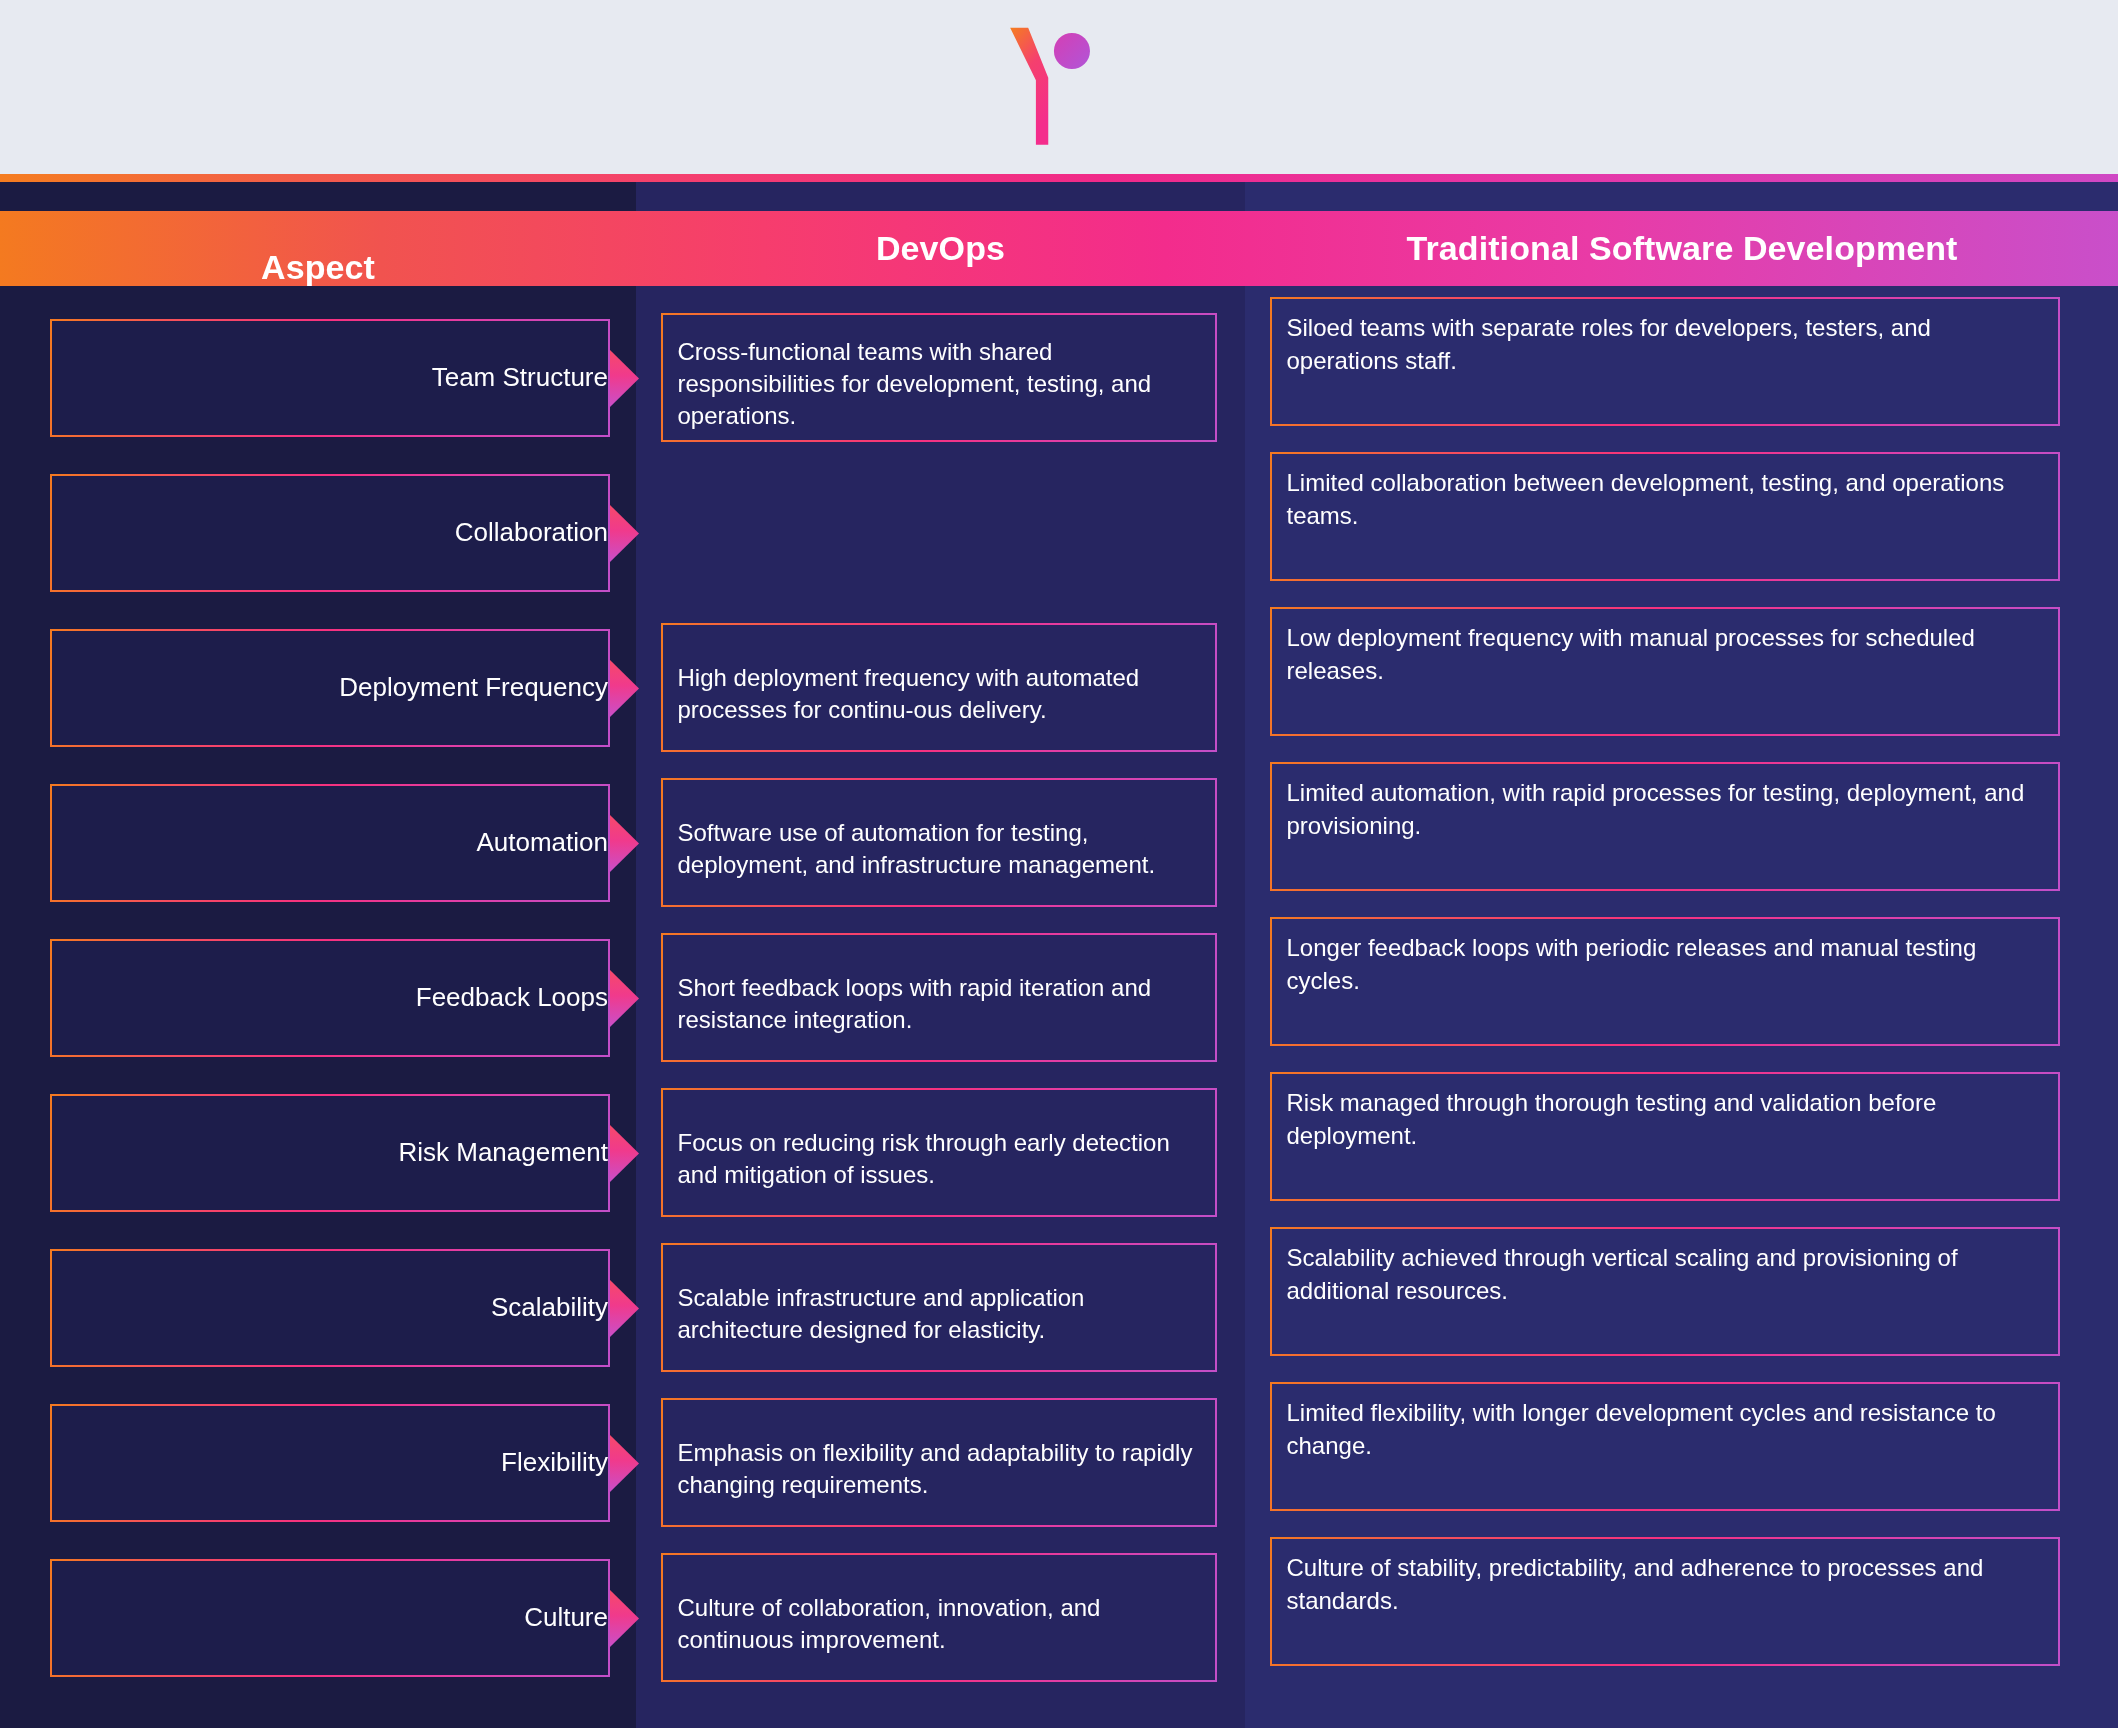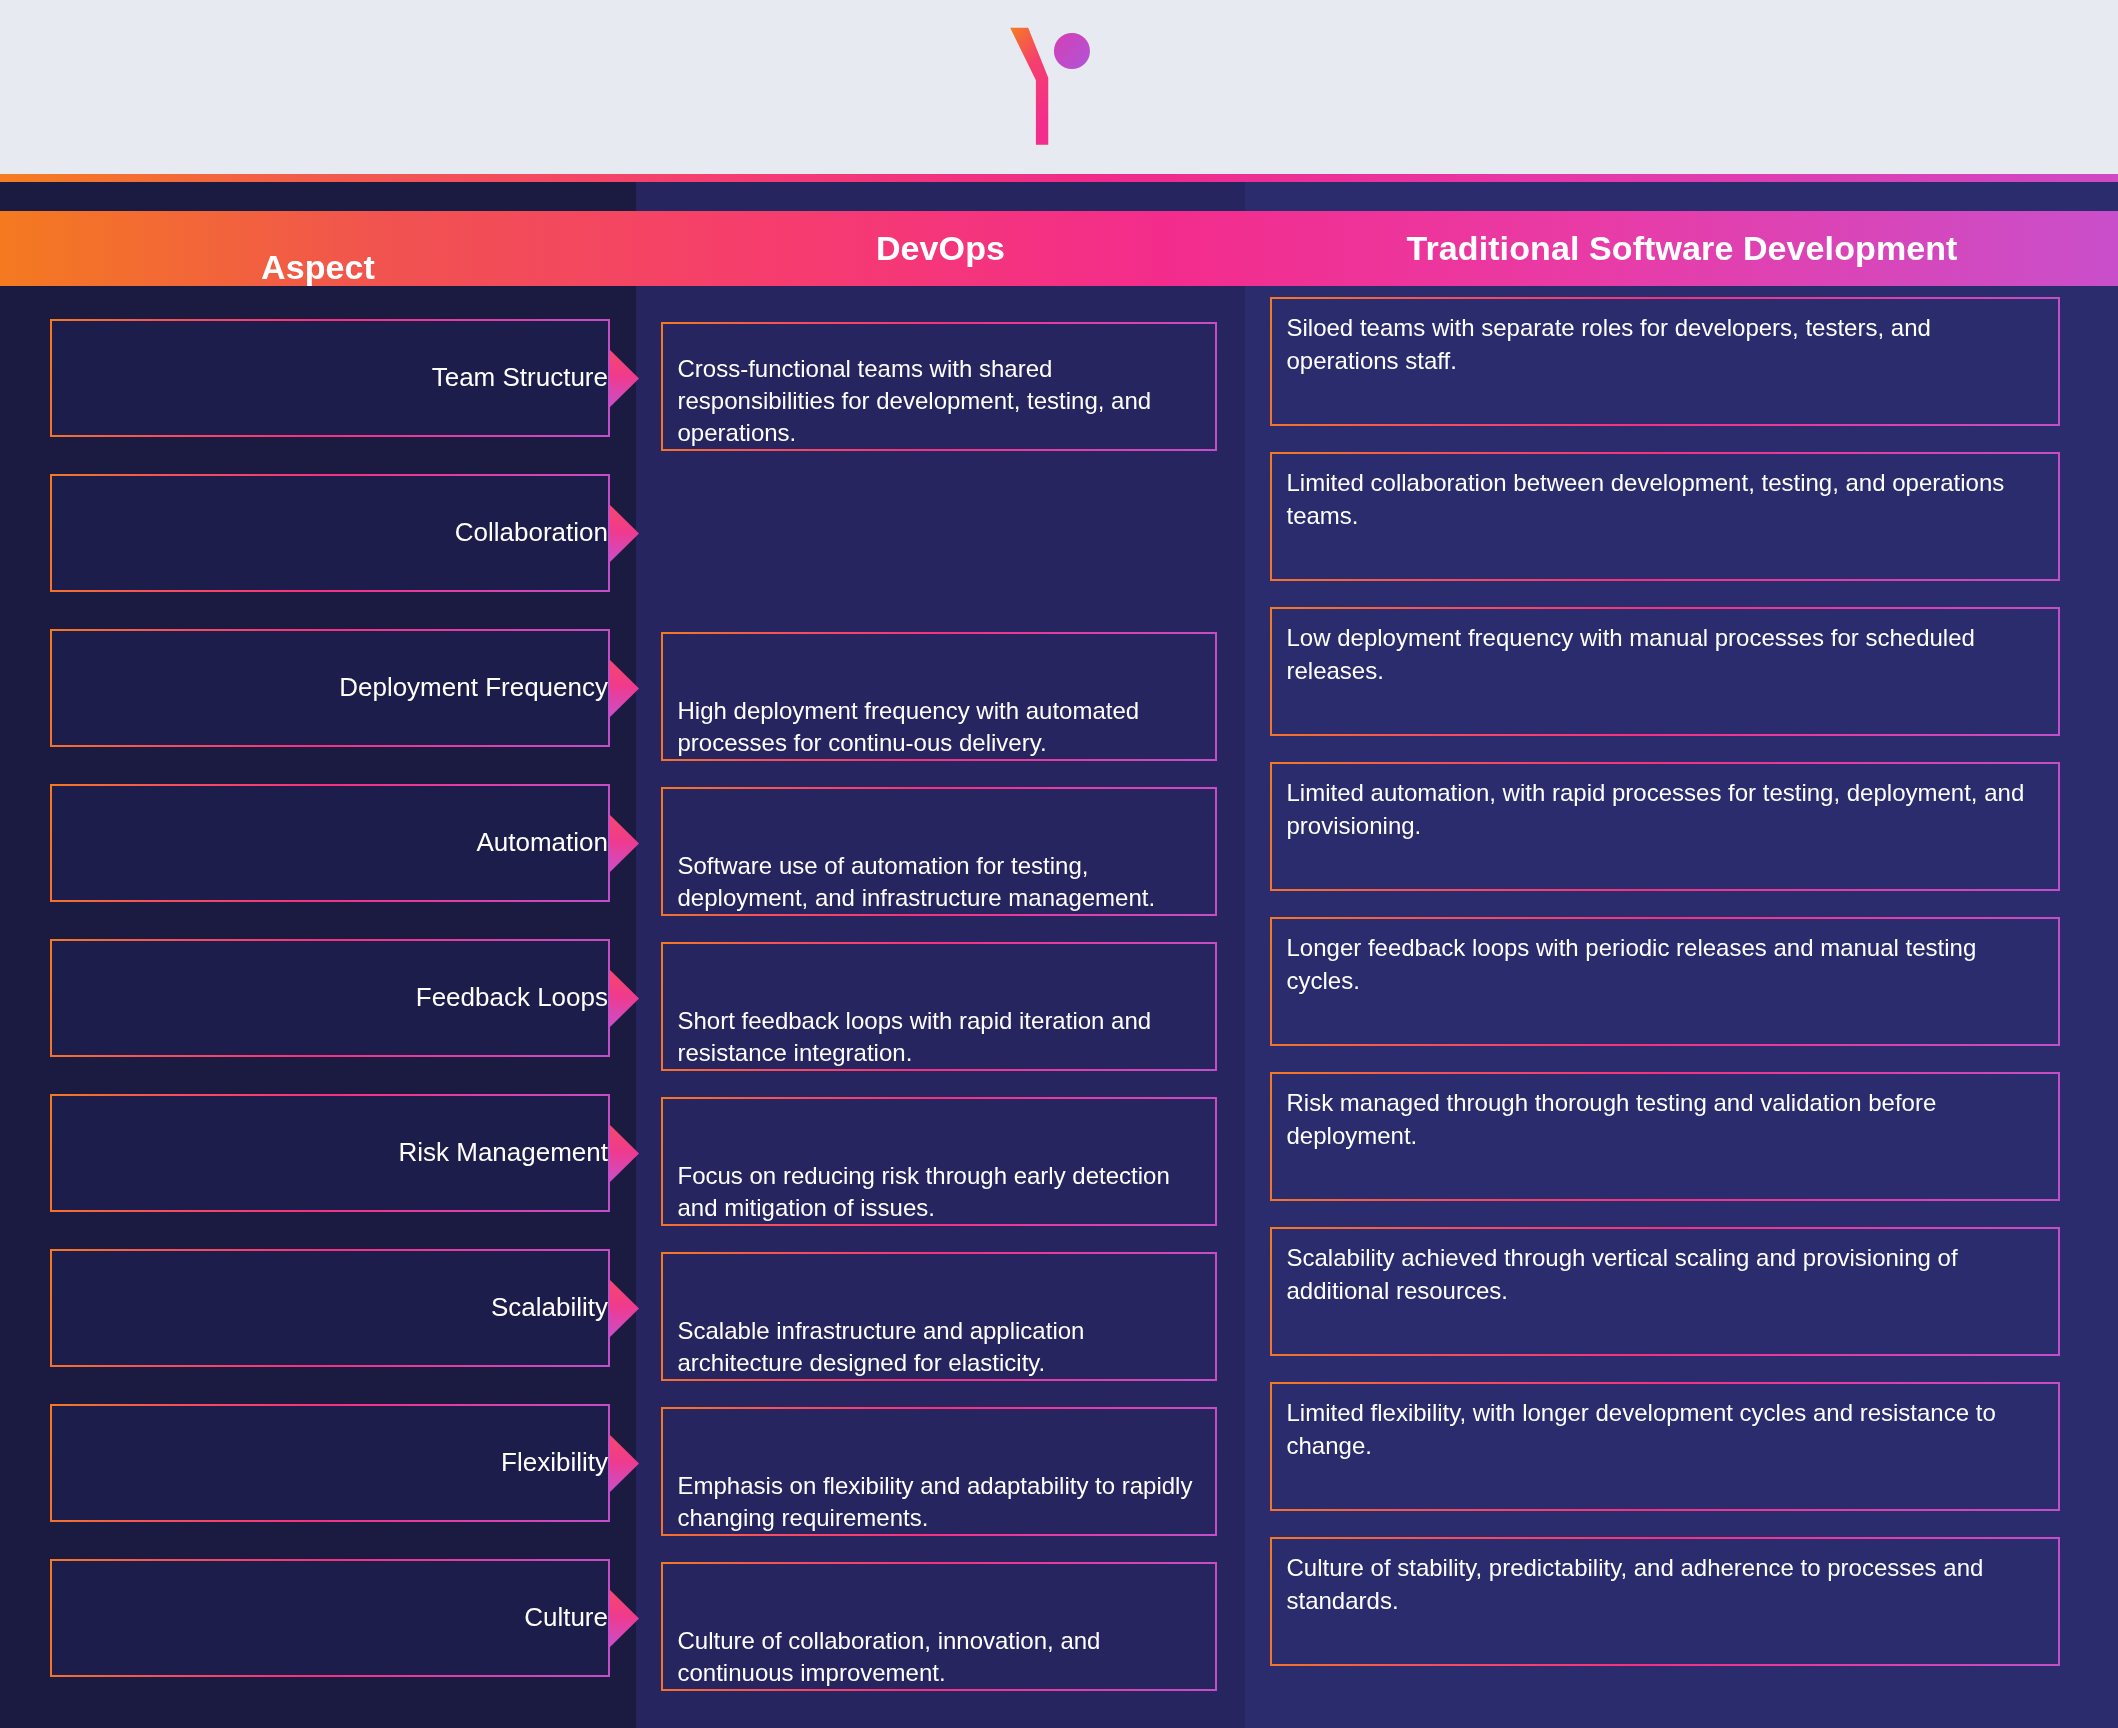--- a/index.html
+++ b/index.html
@@ -107,24 +107,24 @@
     width: 560px;
     height: 118px;
     align-items: center;
     justify-content: flex-end;
     background:
       linear-gradient(#1d1d4b, #1d1d4b) padding-box,
       linear-gradient(100deg,#f47a20 0%, #f64f5c 22%, #f6317f 48%, #e33da4 72%, #c24fc9 100%) border-box;
   }
   .card.devops {
     left: 25px;
-    top: 36px;
+    top: 27px;
     width: 556px;
     height: 129px;
-    align-items: flex-end;
+    align-items: center;
     background:
       linear-gradient(#262560, #262560) padding-box,
       linear-gradient(100deg,#f47a20 0%, #f64f5c 22%, #f6317f 48%, #e33da4 72%, #c24fc9 100%) border-box;
   }
   .card.trad {
     left: 25px;
     top: 11px;
     width: 790px;
     height: 129px;
     align-items: flex-start;

